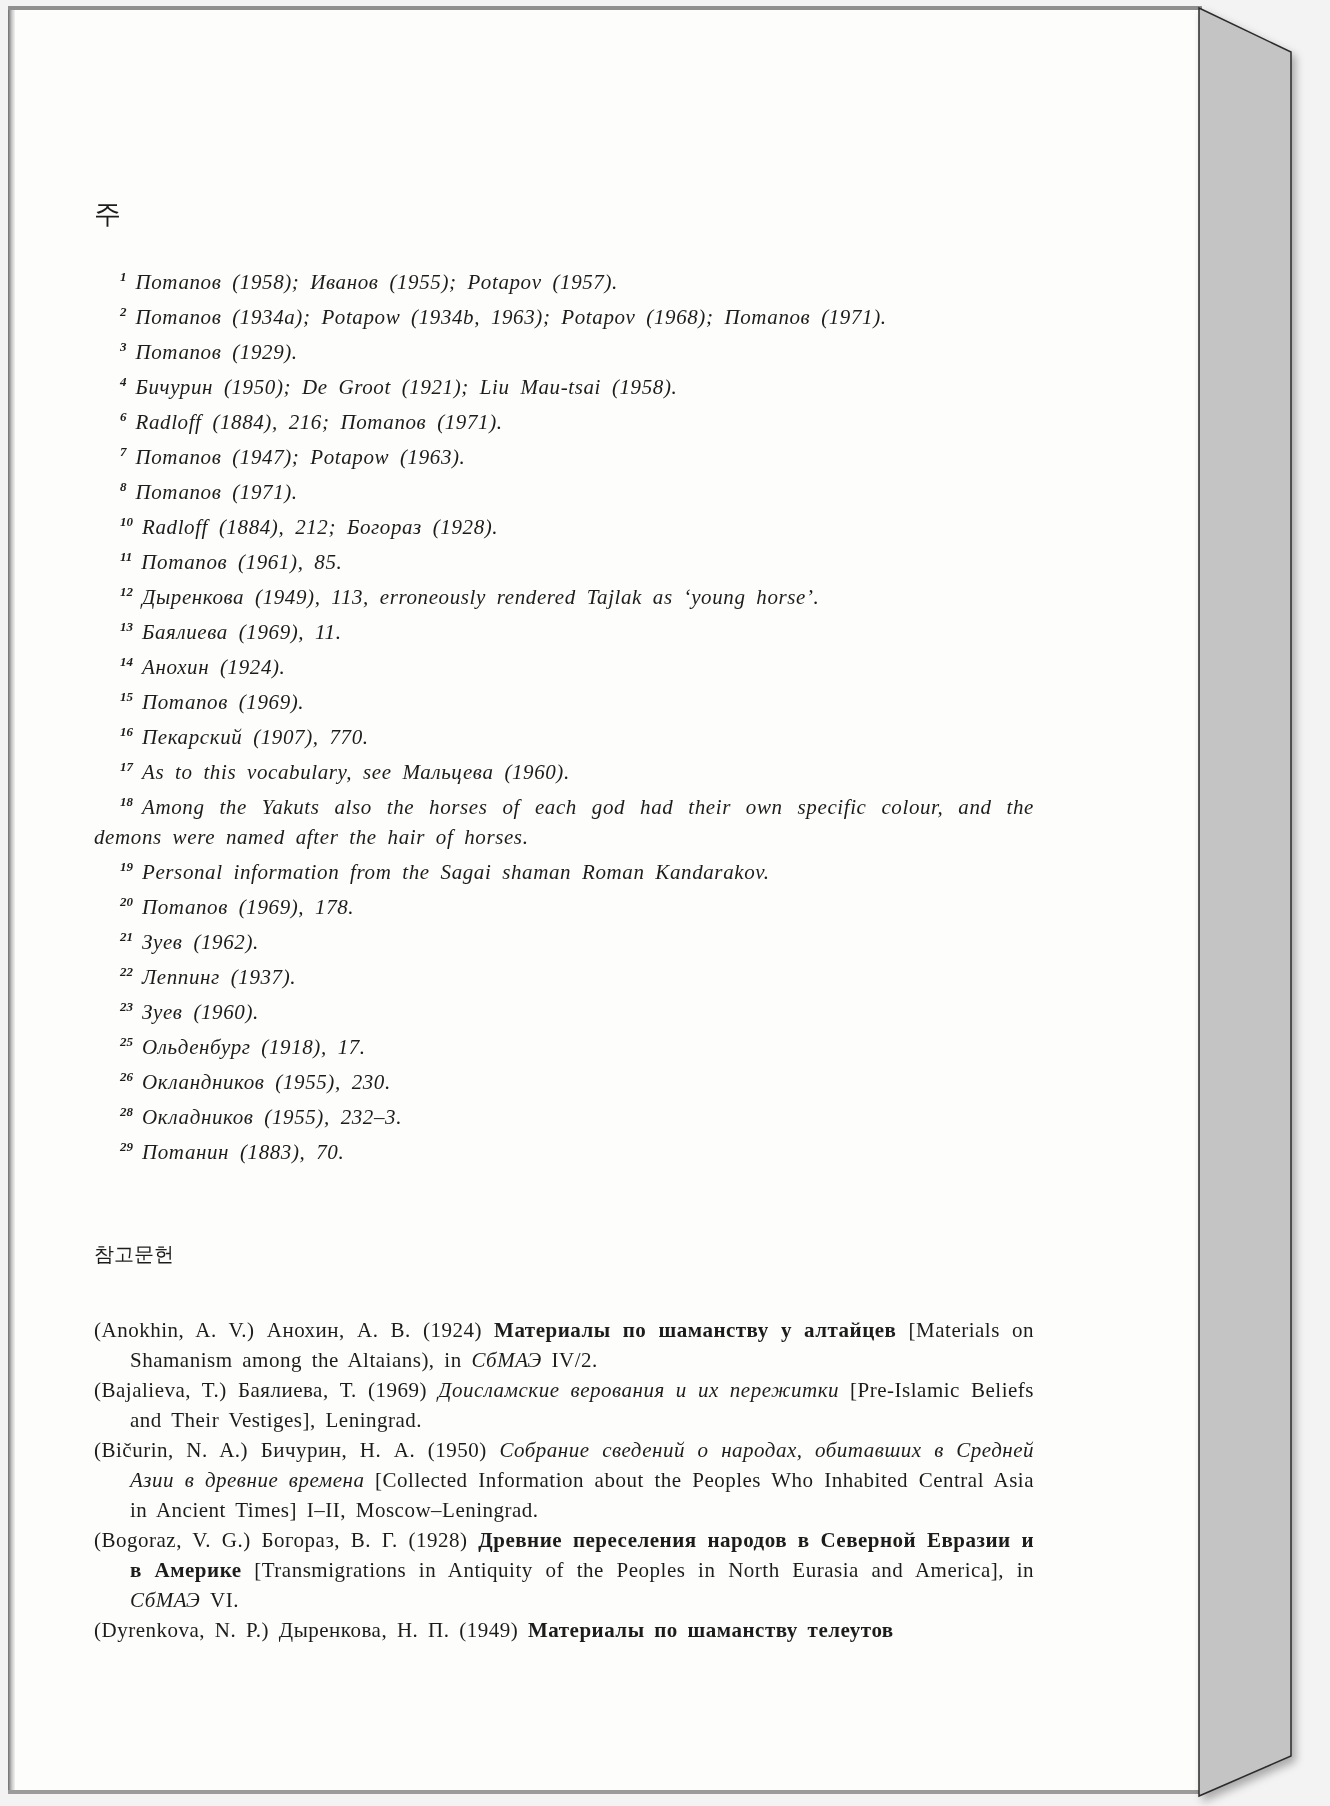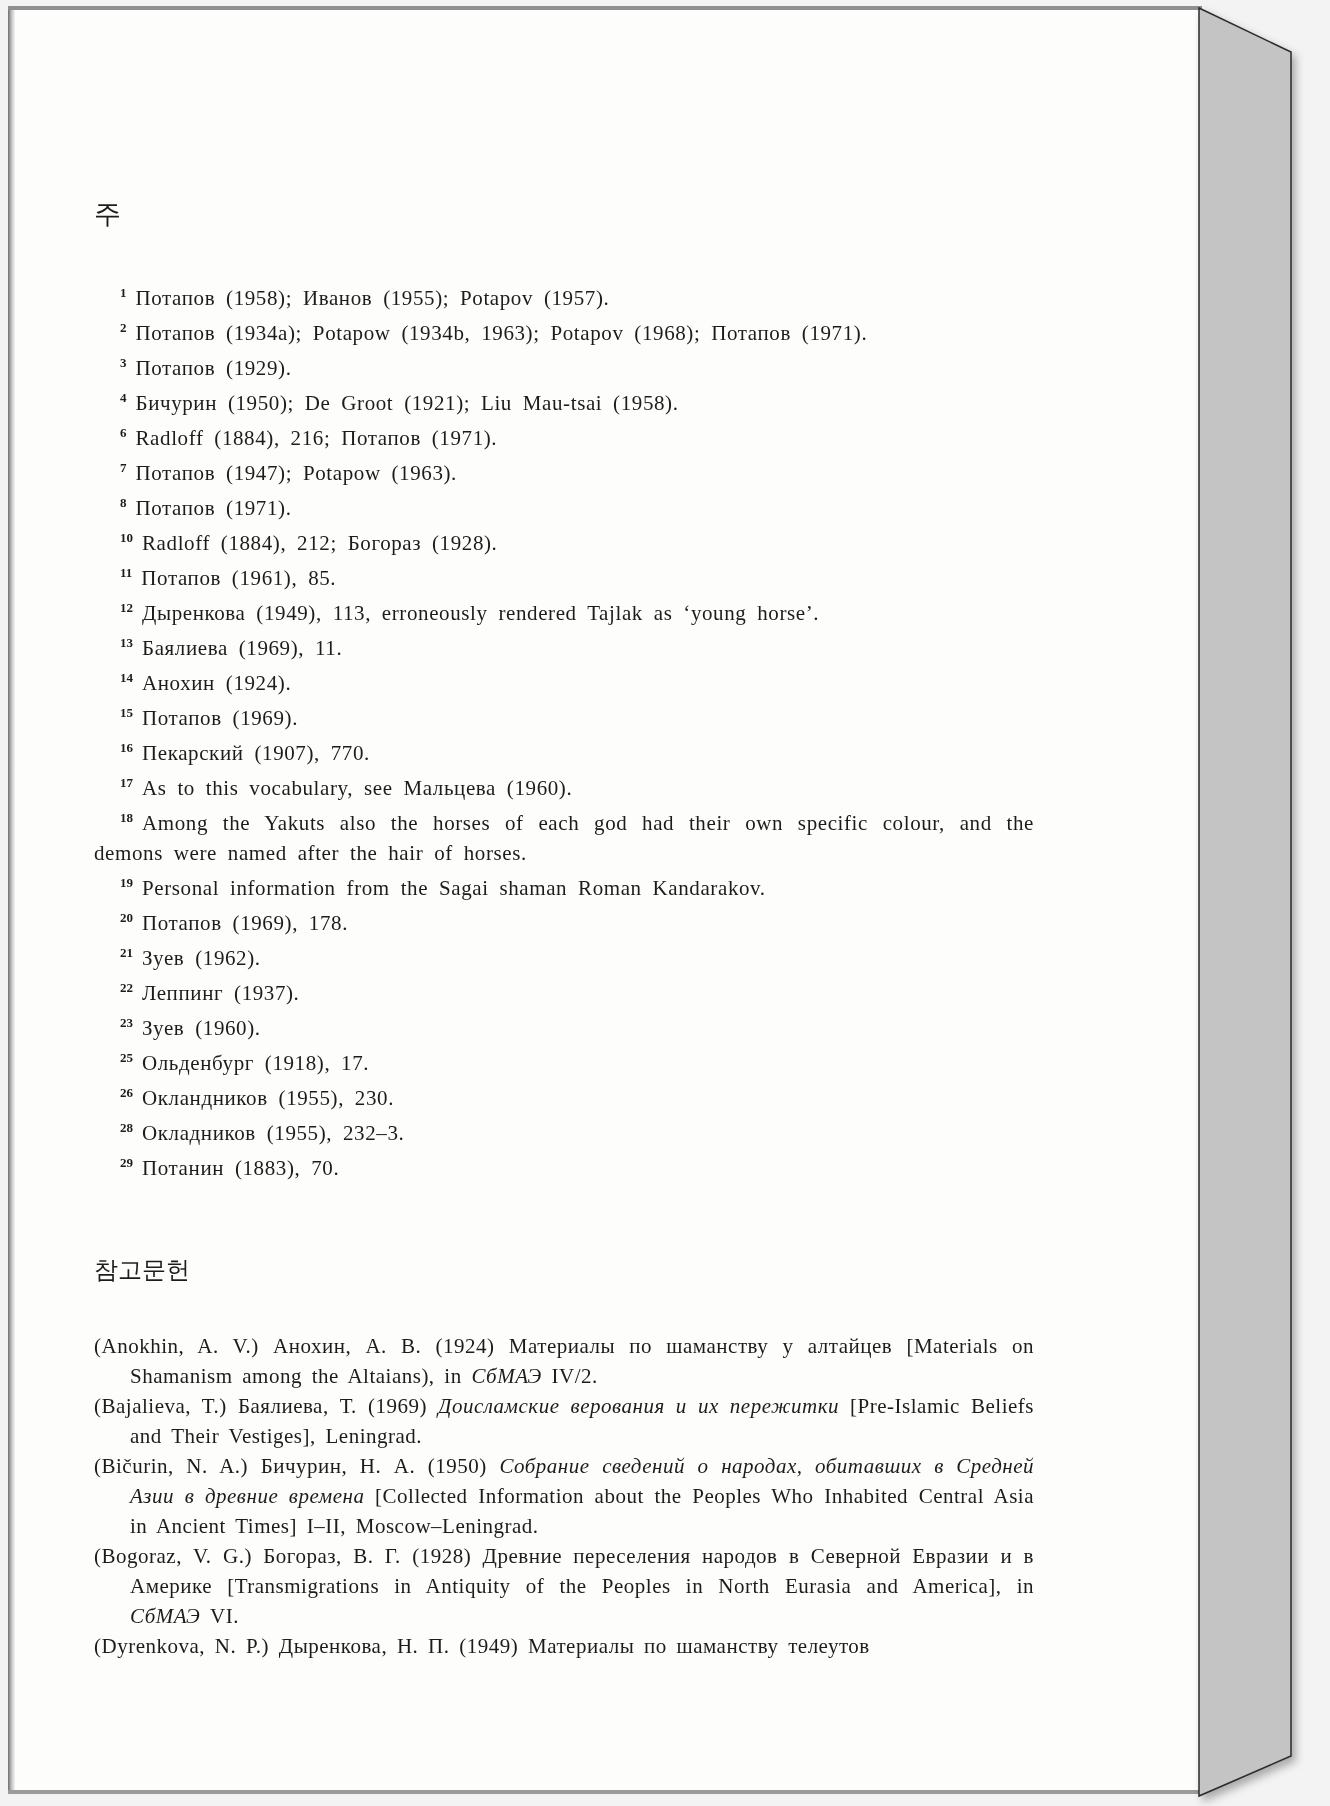--- a/index.html
+++ b/index.html
@@ -51,60 +51,61 @@
   }
   .notes-heading {
     margin: 0;
     padding-top: 188px;
     font-size: 27px;
     font-weight: normal;
     line-height: 32px;
     font-family: "Liberation Serif", "DejaVu Serif", serif;
   }
   .notes {
-    margin-top: 48px;
+    margin-top: 32px;
+    font-style: italic;
   }
   .fn {
     margin: 0;
     font-size: 21px;
     line-height: 30px;
     text-indent: 26px;
     text-align: justify;
     letter-spacing: 0.6px;
     word-spacing: 5px;
   }
   .fn sup {
     font-size: 13px;
     font-weight: bold;
     margin-right: 9px;
     letter-spacing: 0;
   }
   .bib-heading {
     margin: 0;
     padding-top: 72px;
-    font-size: 24px;
+    font-size: 20px;
     font-weight: normal;
     line-height: 30px;
     font-family: Liberation Serif, serif;
   }
   .bib {
     margin-top: 46px;
   }
   .bib-entry {
     margin: 0;
     font-size: 21px;
     line-height: 30px;
     text-align: justify;
     padding-left: 36px;
     text-indent: -36px;
     letter-spacing: 0.5px;
     word-spacing: 4px;
   }
   .bib-entry .it { font-style: italic; }
-  .bib-entry .bd { font-weight: normal; }
+  .bib-entry .bd { font-weight: bold; }
 </style>
 </head>
 <body>
 
 <div class="scene">
 
   <div class="page">
     <div class="page-left-edge"></div>
 
     <div class="content">

